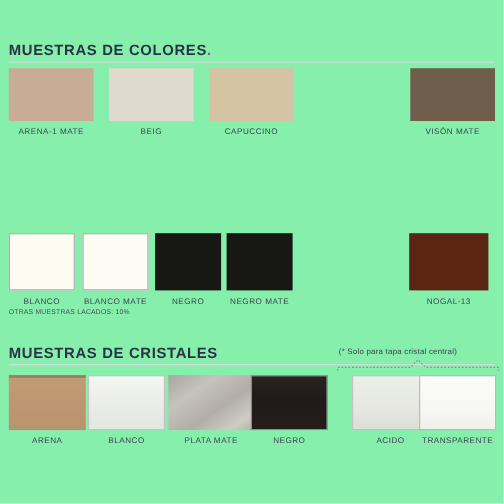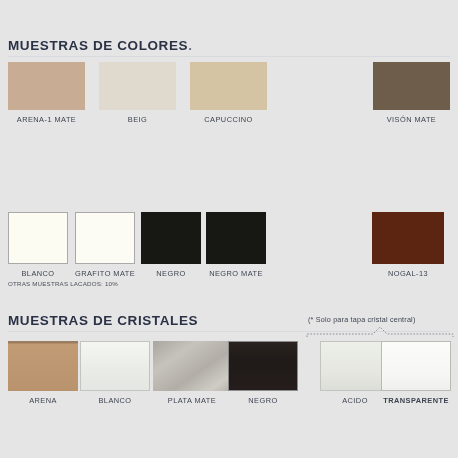--- a/index.html
+++ b/index.html
@@ -10,21 +10,21 @@
     width: 458px;
     height: 458px;
     background: #ffffff;
     font-family: "Liberation Sans", sans-serif;
     overflow: hidden;
   }
   .page {
     position: relative;
     width: 458px;
     height: 458px;
-    background: #e5e5e5;
+    background: #86efac;
   }
 
   
   .section-head {
     position: absolute;
     left: 8px;
     font-size: 13.5px;
     font-weight: bold;
     letter-spacing: 0.6px;
     color: #2b3246;
@@ -126,21 +126,21 @@
   </div>
 
 
   <div class="row" style="top:212px; height:62px;">
     <div class="cell" style="left:8px; width:60px;">
       <div class="swatch bordered" style="height:52px; background:#fdfcf2;"></div>
       <div class="label">BLANCO</div>
     </div>
     <div class="cell" style="left:75px; width:60px;">
       <div class="swatch bordered" style="height:52px; background:#fdfcf4;"></div>
-      <div class="label">GRAFITO MATE</div>
+      <div class="label">BLANCO MATE</div>
     </div>
     <div class="cell" style="left:141px; width:60px;">
       <div class="swatch" style="height:52px; background:#171713;"></div>
       <div class="label">NEGRO</div>
     </div>
     <div class="cell" style="left:206px; width:60px;">
       <div class="swatch" style="height:52px; background:#171713;"></div>
       <div class="label">NEGRO MATE</div>
     </div>
     <div class="cell" style="left:372px; width:72px;">
@@ -180,21 +180,21 @@
       <div class="swatch" style="height:50px;
            border:1px solid #8c8c8c;
            background:linear-gradient(180deg,#2a2320 0%,#201a18 40%,#241d1b 100%);"></div>
       <div class="label">NEGRO</div>
     </div>
     <div class="cell" style="left:320px; width:70px;">
       <div class="swatch bordered-soft" style="height:50px;
            background:linear-gradient(180deg,#eceee8 0%,#e6e7e1 60%,#dcded8 100%);"></div>
       <div class="label">ACIDO</div>
     </div>
-    <div class="cell" style="left:381px; width:70px;font-weight:bold;">
+    <div class="cell" style="left:381px; width:70px;">
       <div class="swatch" style="height:50px;
            border:1px solid #b9bab5;
            background:linear-gradient(180deg,#fbfbf9 0%,#f6f6f4 70%,#efefec 100%);"></div>
       <div class="label">TRANSPARENTE</div>
     </div>
   </div>
 
 </div>
 
 </body></html>

